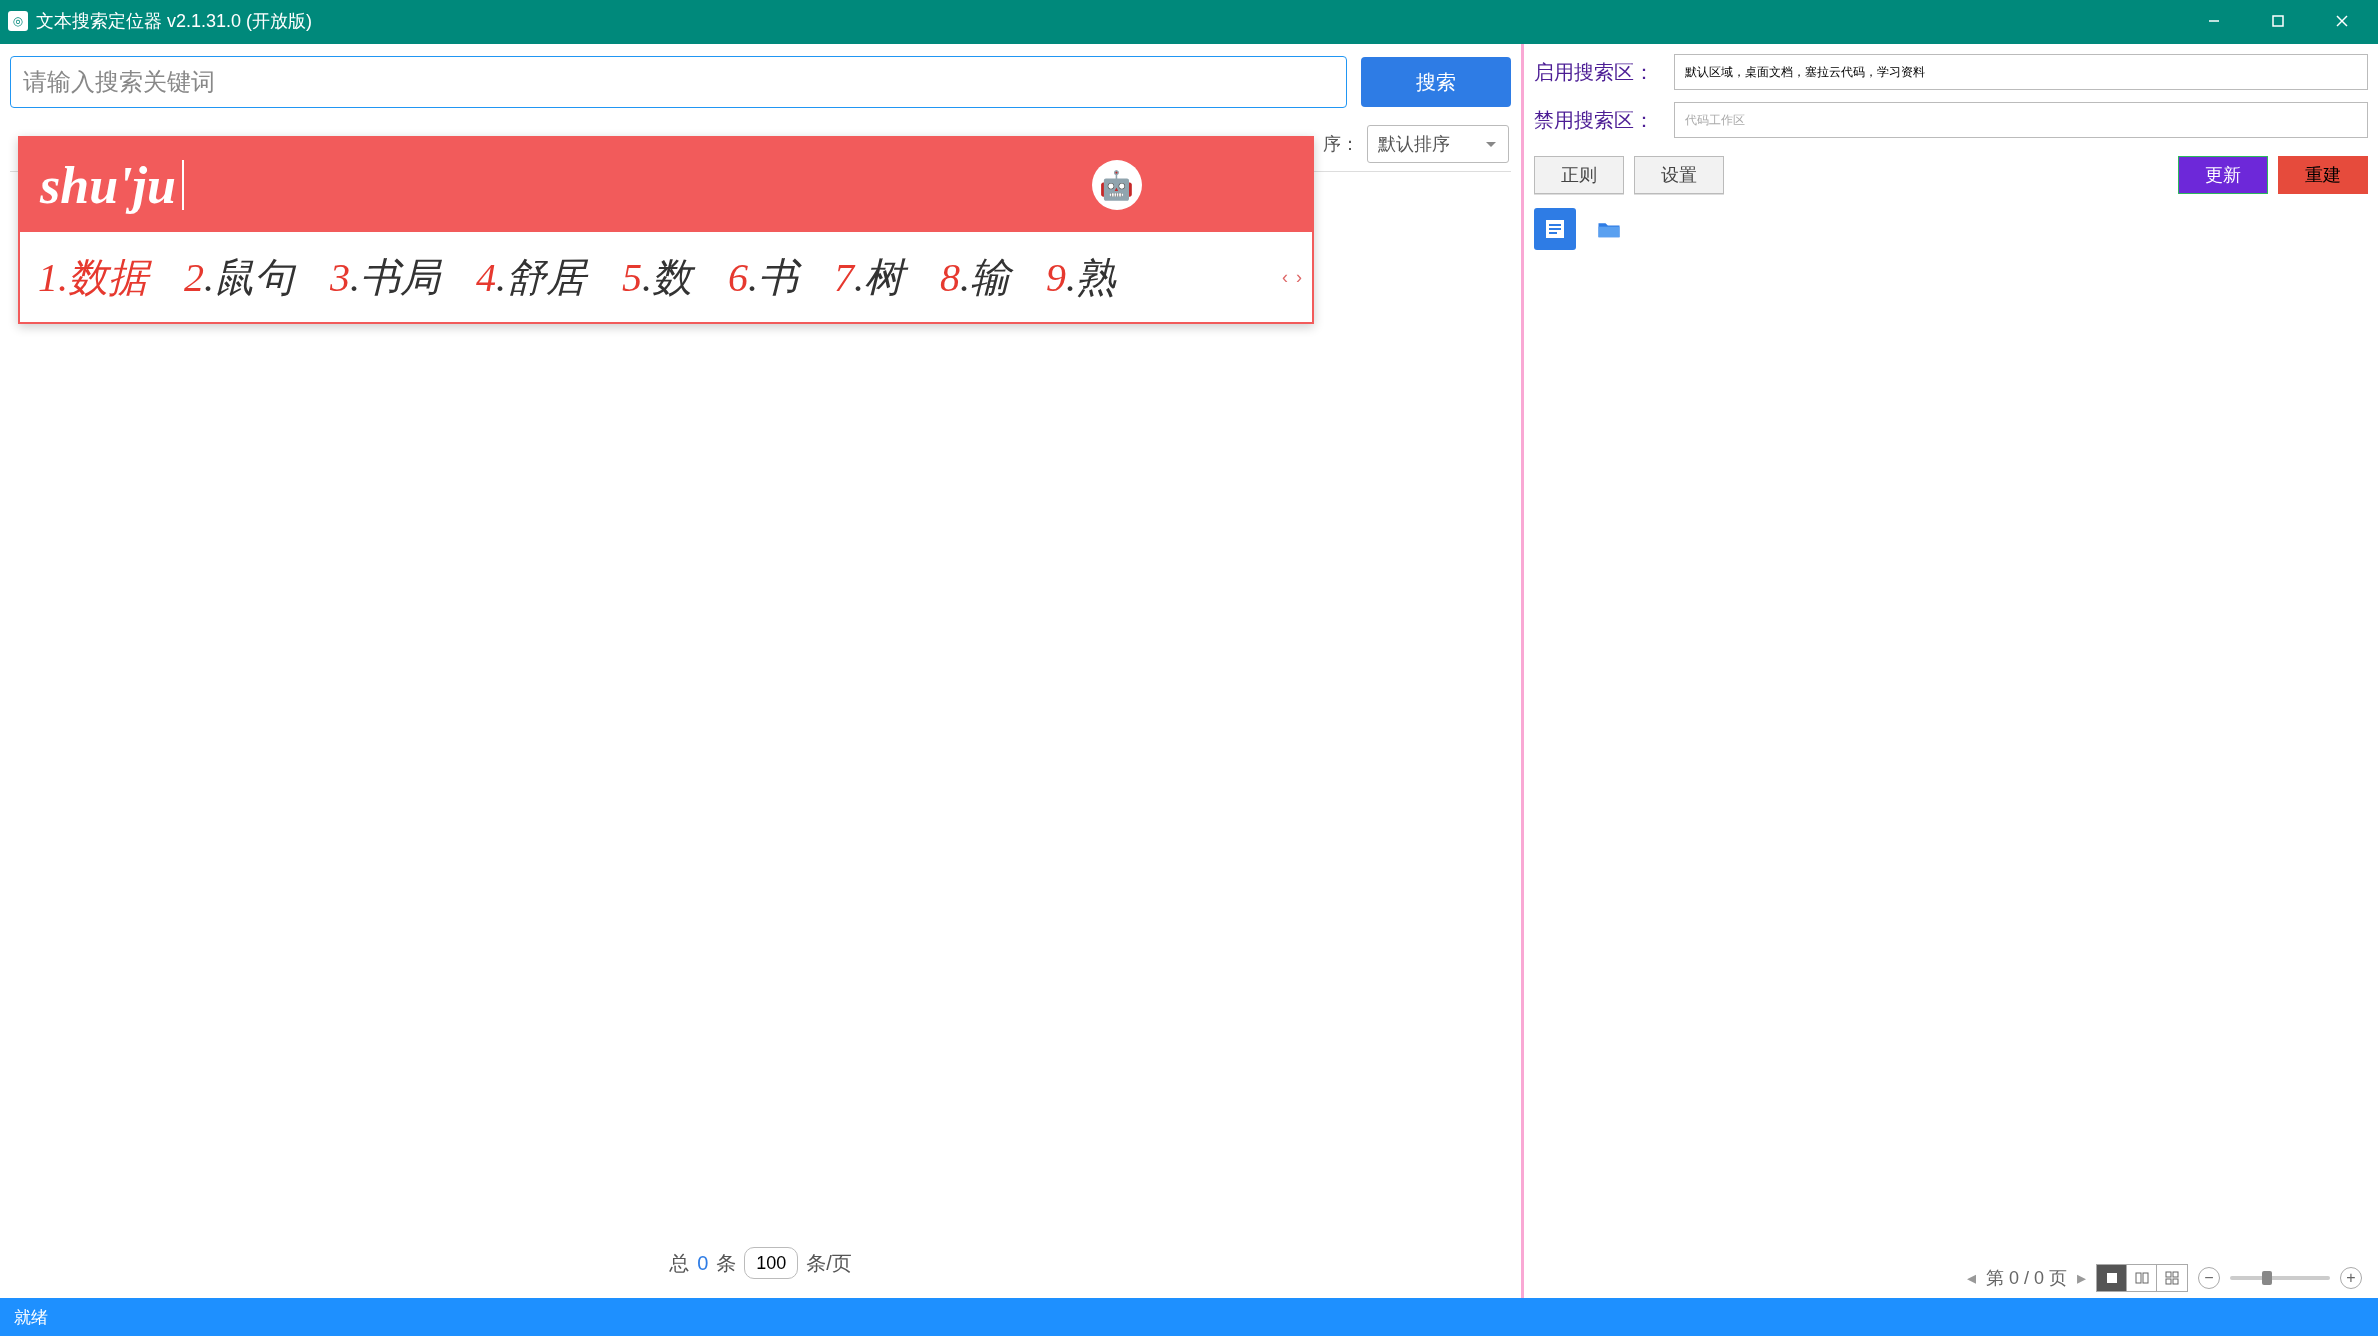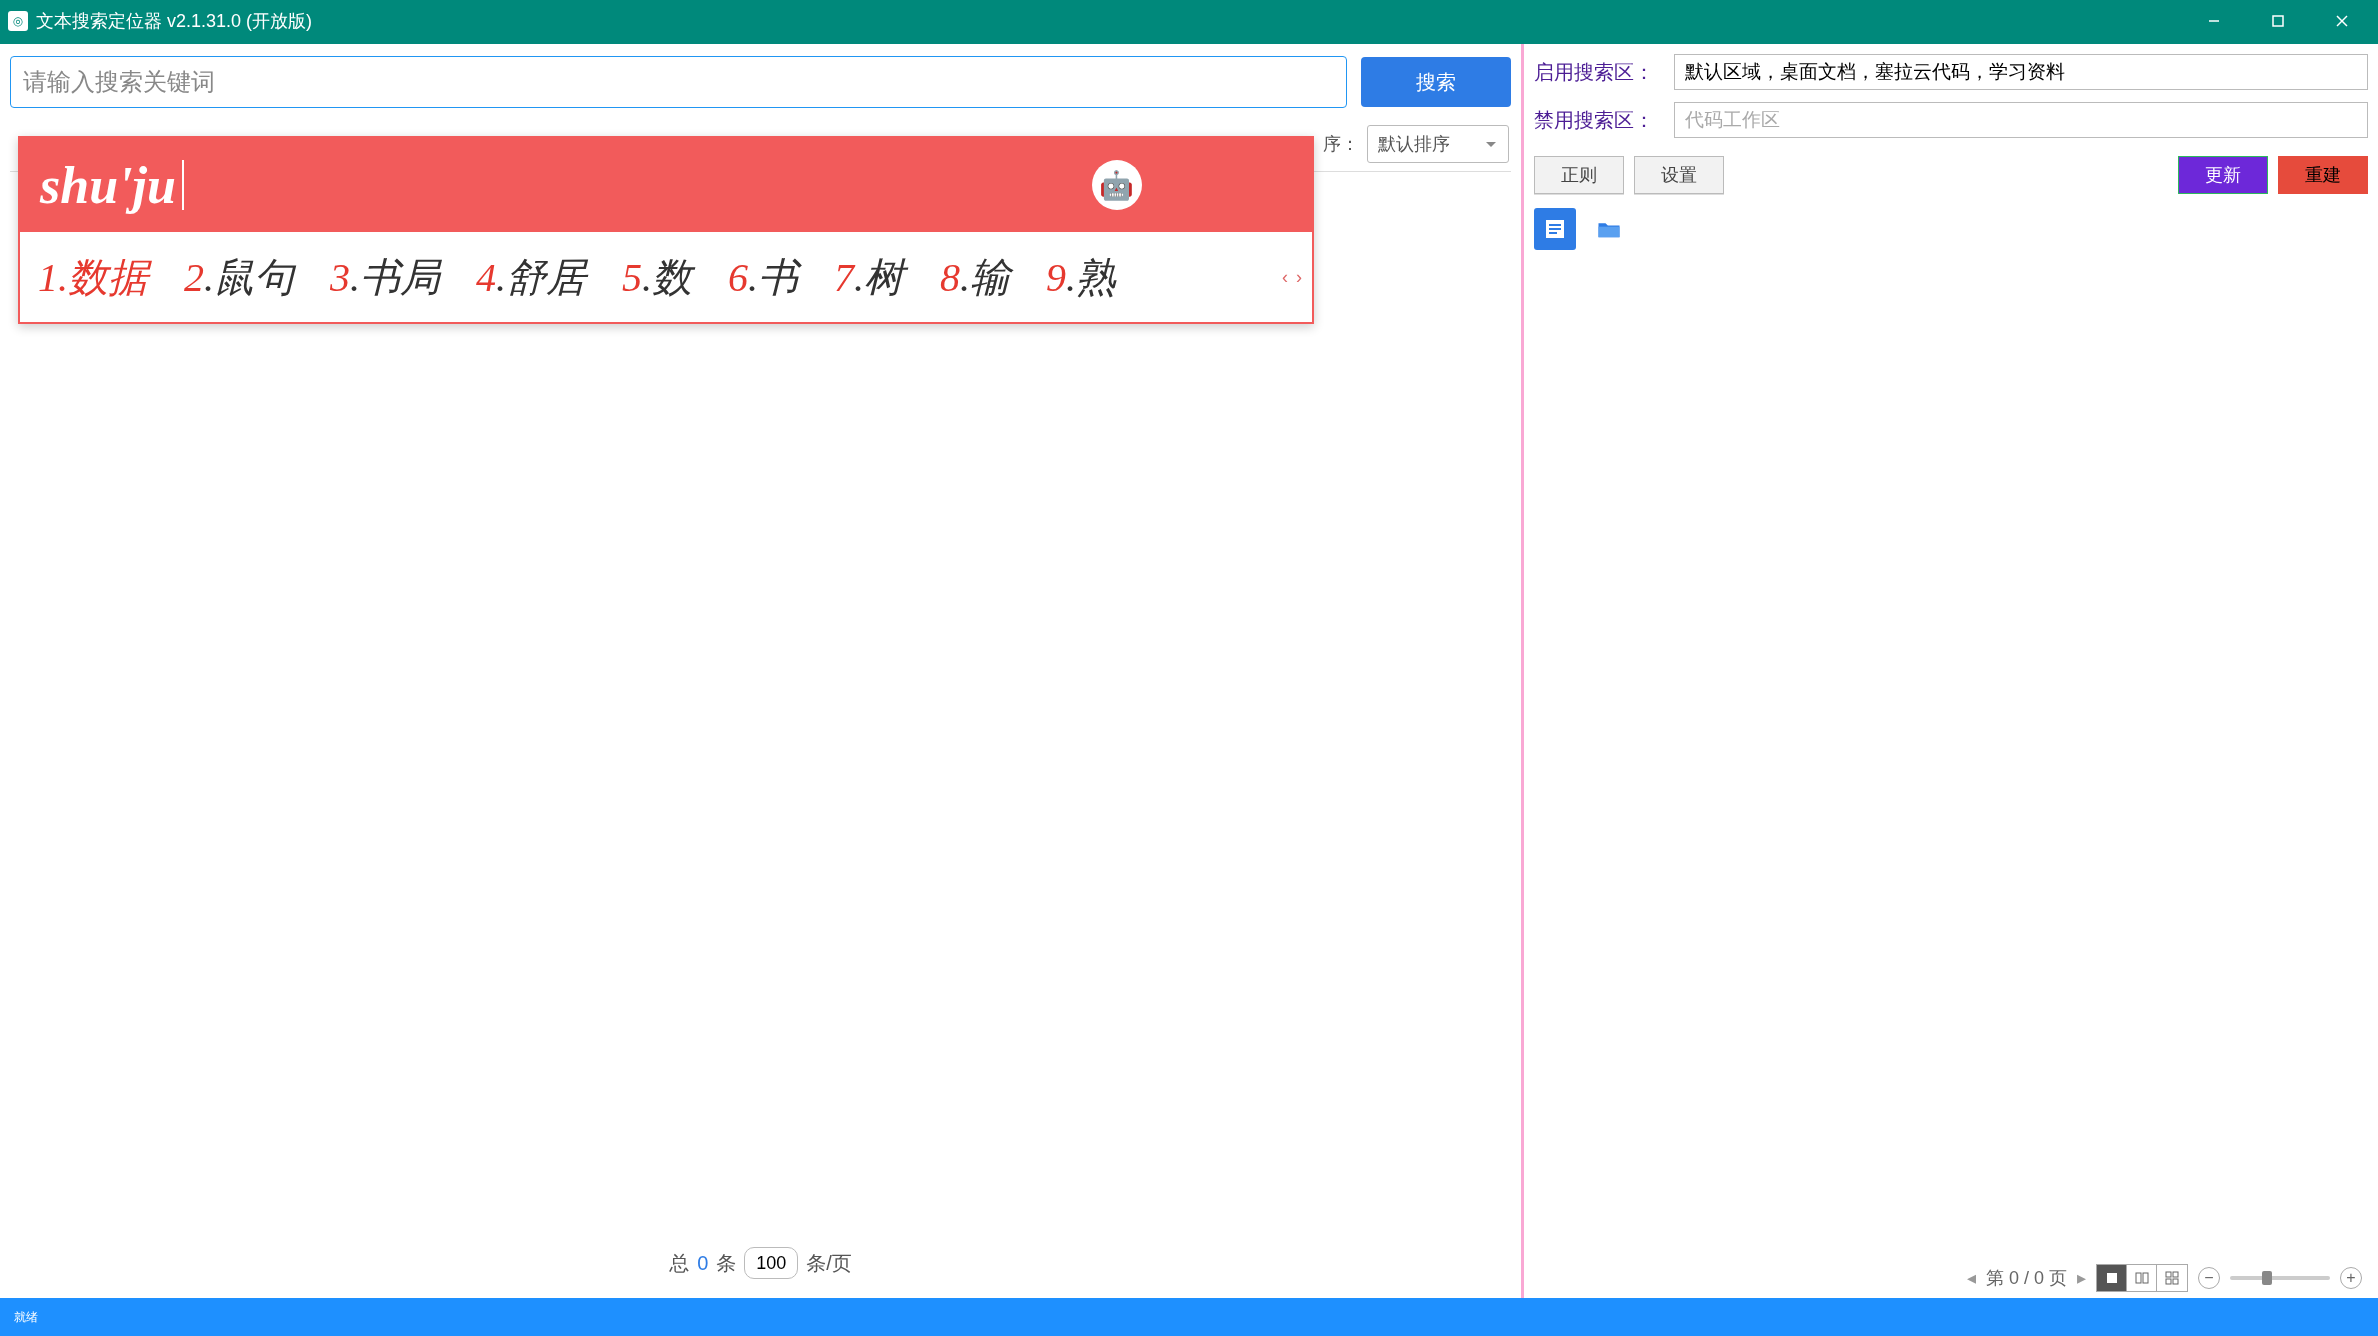--- a/index.html
+++ b/index.html
@@ -147,21 +147,21 @@
   align-items: center;
   gap: 10px;
   margin-bottom: 12px;
 }
 .cfg-label { width: 130px; font-size: 20px; color: #4c1d95; }
 .cfg-input {
   flex: 1;
   height: 36px;
   border: 1px solid #bbb;
   padding: 8px 10px;
-  font-size: 19px;
+  font-size: 12px;
 }
 .cfg-input::placeholder { color: #aaa; }
 
 .btn-row { display: flex; gap: 10px; margin-top: 6px; margin-bottom: 14px; }
 .btn {
   height: 38px;
   padding: 0 26px;
   border: 1px solid #bbb;
   background: #f4f4f4;
   font-size: 18px;
@@ -212,21 +212,21 @@
 .zoom-slider .thumb { position: absolute; left: 32px; top: -5px; width: 10px; height: 14px; background: #888; border-radius: 2px; }
 
 
 .status-bar {
   background: #1e90ff;
   height: 38px;
   display: flex;
   align-items: center;
   padding: 0 14px;
   color: #fff;
-  font-size: 12px;
+  font-size: 17px;
 }
 
 
 .ime-overlay {
   position: absolute;
   left: 18px;
   top: 92px;
   width: 1296px;
   height: 188px;
   background: #fff;

